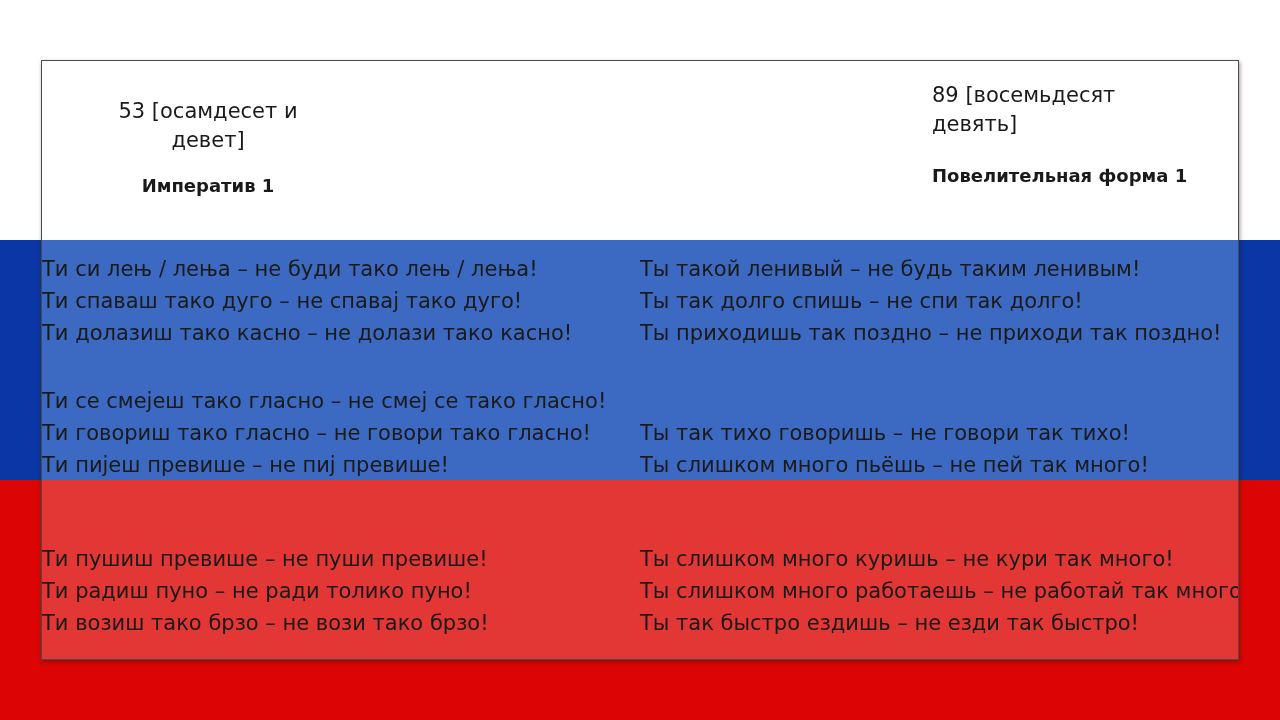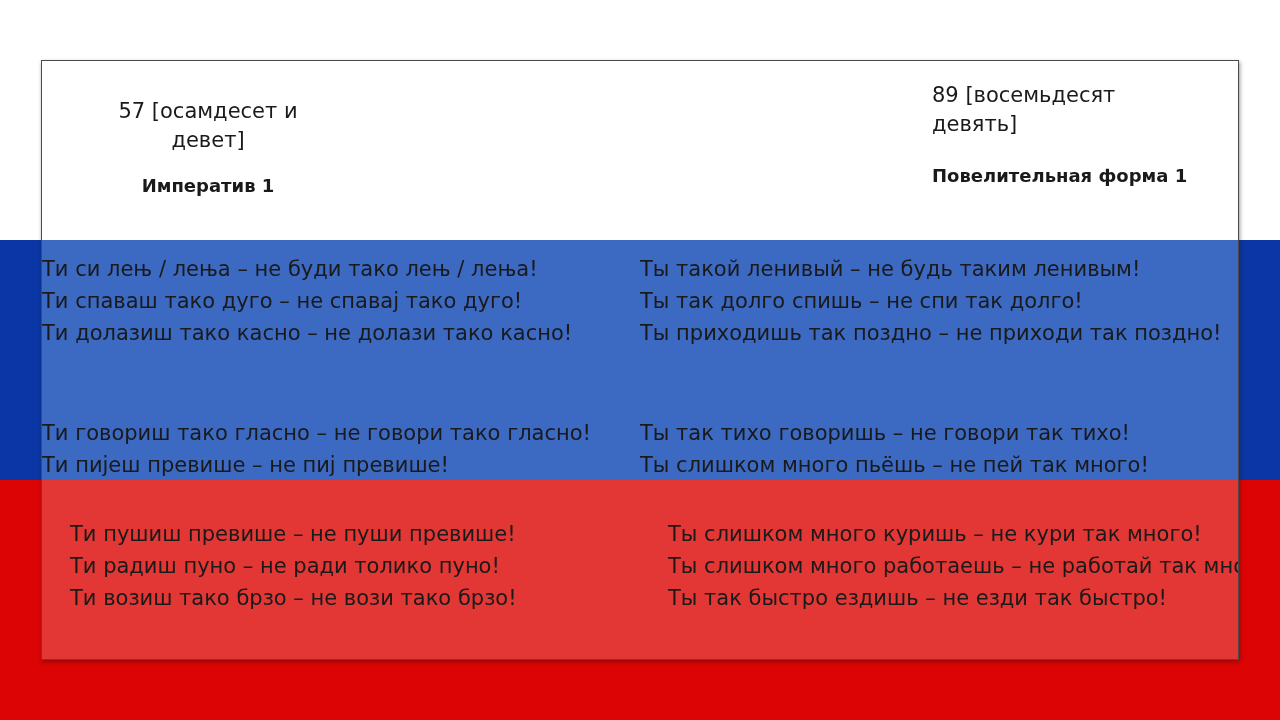--- a/index.html
+++ b/index.html
@@ -30,21 +30,21 @@
 
   .left-header{position:absolute;left:56px;top:36px;width:220px;text-align:center;}
   .left-header .hdr-title{margin-top:16px;}
 
   .right-header{position:absolute;left:890px;top:20px;width:258px;text-align:left;}
   .right-header .hdr-title{margin-top:22px;}
 
   .group{position:absolute;left:0;width:100%;}
   .g1{top:192px;}
   .g2{top:324px;}
-  .g3{top:457px;padding-left:28px;}
+  .g3{top:482px;}
   .row{display:flex;height:32px;}
   .cell{
     width:50%;box-sizing:border-box;
     font-size:21px;line-height:32px;white-space:nowrap;
   }
   .cell.ru{padding-right:16px;}
 </style>
 </head>
 <body>
 
@@ -52,21 +52,21 @@
   <div class="flag-stripe flag-white"></div>
   <div class="flag-stripe flag-blue"></div>
   <div class="flag-stripe flag-red"></div>
 
   <div class="panel">
     <div class="panel-stripe ps-white"></div>
     <div class="panel-stripe ps-blue"></div>
     <div class="panel-stripe ps-red"></div>
 
     <div class="left-header">
-      <div class="hdr-num">57 [осамдесет и девет]</div>
+      <div class="hdr-num">53 [осамдесет и девет]</div>
       <div class="hdr-title">Императив 1</div>
     </div>
 
     <div class="right-header">
       <div class="hdr-num">89 [восемьдесят девять]</div>
       <div class="hdr-title">Повелительная форма 1</div>
     </div>
 
     <div class="group g1">
       <div class="row">
@@ -78,20 +78,21 @@
         <div class="cell ru">Ты так долго спишь – не спи так долго!</div>
       </div>
       <div class="row">
         <div class="cell sr">Ти долазиш тако касно – не долази тако касно!</div>
         <div class="cell ru">Ты приходишь так поздно – не приходи так поздно!</div>
       </div>
     </div>
 
     <div class="group g2">
       <div class="row">
+        <div class="cell sr">Ти се смејеш тако гласно – не смеј се тако гласно!</div>
       </div>
       <div class="row">
         <div class="cell sr">Ти говориш тако гласно – не говори тако гласно!</div>
         <div class="cell ru">Ты так тихо говоришь – не говори так тихо!</div>
       </div>
       <div class="row">
         <div class="cell sr">Ти пијеш превише – не пиј превише!</div>
         <div class="cell ru">Ты слишком много пьёшь – не пей так много!</div>
       </div>
     </div>

